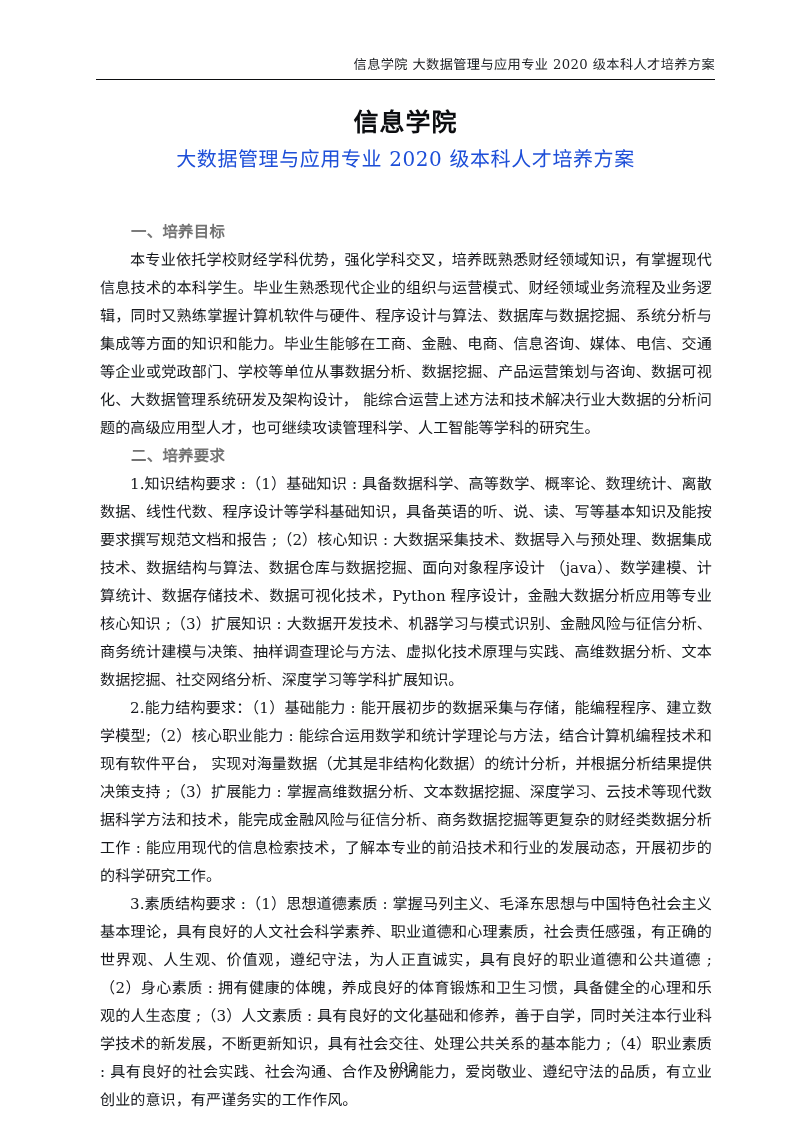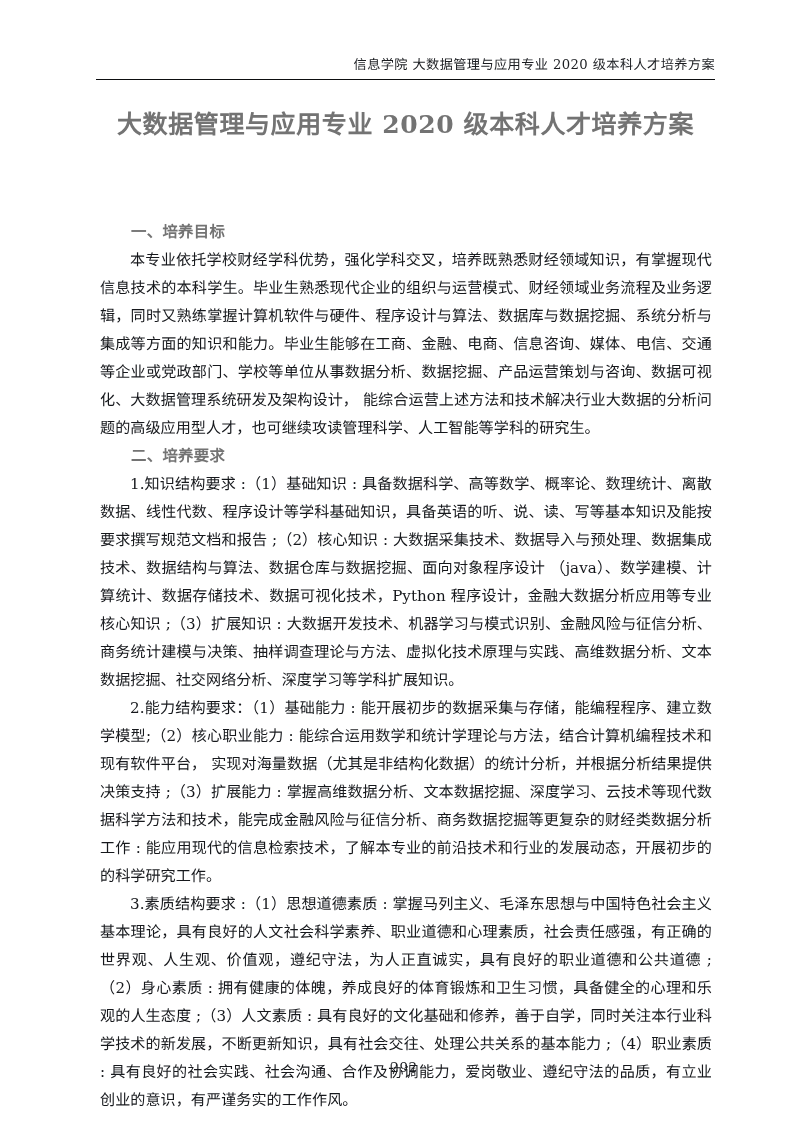--- a/index.html
+++ b/index.html
@@ -54,25 +54,25 @@
     text-align: center;
   }
   .title-line1 {
     font-size: 25px;
     line-height: 34px;
     font-weight: 700;
     letter-spacing: 1px;
     color: #0c0d10;
   }
   .title-line2 {
-    font-size: 25px;
+    font-size: 20px;
     line-height: 38px;
-    font-weight: 700;
+    font-weight: 400;
     letter-spacing: 0.6px;
-    color: #737373;
+    color: #1d4ed8;
     white-space: nowrap;
   }
 
   
   .body-zone {
     position: absolute;
     left: 100px;
     top: 218px;
     width: 612px;
   }
@@ -121,20 +121,21 @@
 <body>
 
 <div class="page">
 
   <div class="header-zone">
     <div class="header-text">信息学院  大数据管理与应用专业 2020 级本科人才培养方案</div>
     <div class="header-rule"></div>
   </div>
 
   <div class="title-zone">
+    <div class="title-line1">信息学院</div>
     <div class="title-line2">大数据管理与应用专业 2020 级本科人才培养方案</div>
   </div>
 
   <div class="body-zone">
 
     <h2 class="sec-heading">一、培养目标</h2>
     <p class="para">本专业依托学校财经学科优势，强化学科交叉，培养既熟悉财经领域知识，有掌握现代信息技术的本科学生。毕业生熟悉现代企业的组织与运营模式、财经领域业务流程及业务逻辑，同时又熟练掌握计算机软件与硬件、程序设计与算法、数据库与数据挖掘、系统分析与集成等方面的知识和能力。毕业生能够在工商、金融、电商、信息咨询、媒体、电信、交通等企业或党政部门、学校等单位从事数据分析、数据挖掘、产品运营策划与咨询、数据可视化、大数据管理系统研发及架构设计， 能综合运营上述方法和技术解决行业大数据的分析问题的高级应用型人才，也可继续攻读管理科学、人工智能等学科的研究生。</p>
 
     <h2 class="sec-heading spaced-above">二、培养要求</h2>
     <p class="para">1.知识结构要求 :（1）基础知识 : 具备数据科学、高等数学、概率论、数理统计、离散数据、线性代数、程序设计等学科基础知识，具备英语的听、说、读、写等基本知识及能按要求撰写规范文档和报告 ;（2）核心知识 : 大数据采集技术、数据导入与预处理、数据集成技术、数据结构与算法、数据仓库与数据挖掘、面向对象程序设计 （java）、数学建模、计算统计、数据存储技术、数据可视化技术，Python 程序设计，金融大数据分析应用等专业核心知识 ;（3）扩展知识 : 大数据开发技术、机器学习与模式识别、金融风险与征信分析、商务统计建模与决策、抽样调查理论与方法、虚拟化技术原理与实践、高维数据分析、文本数据挖掘、社交网络分析、深度学习等学科扩展知识。</p>

